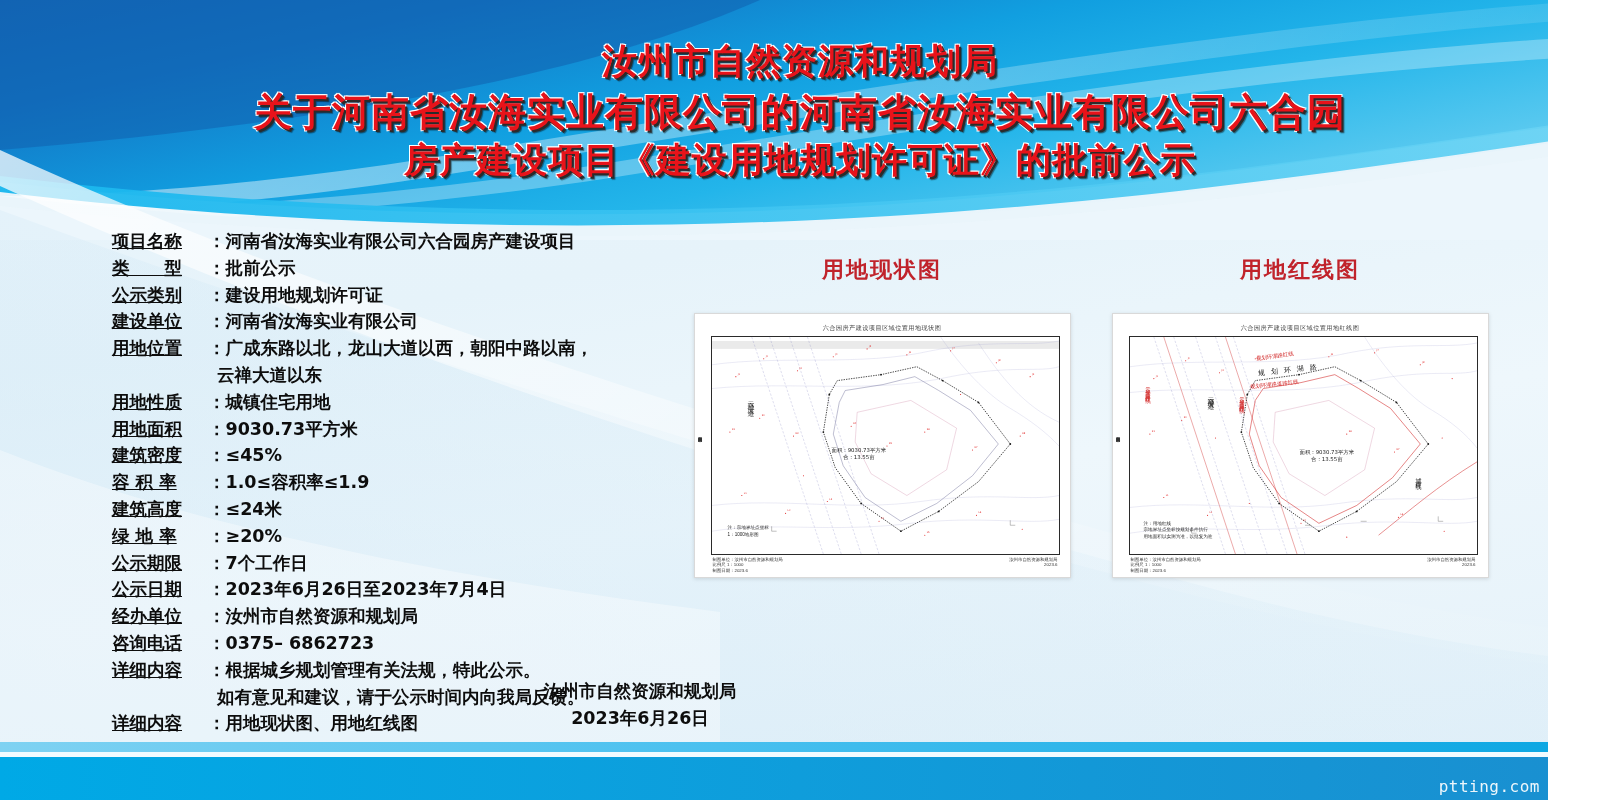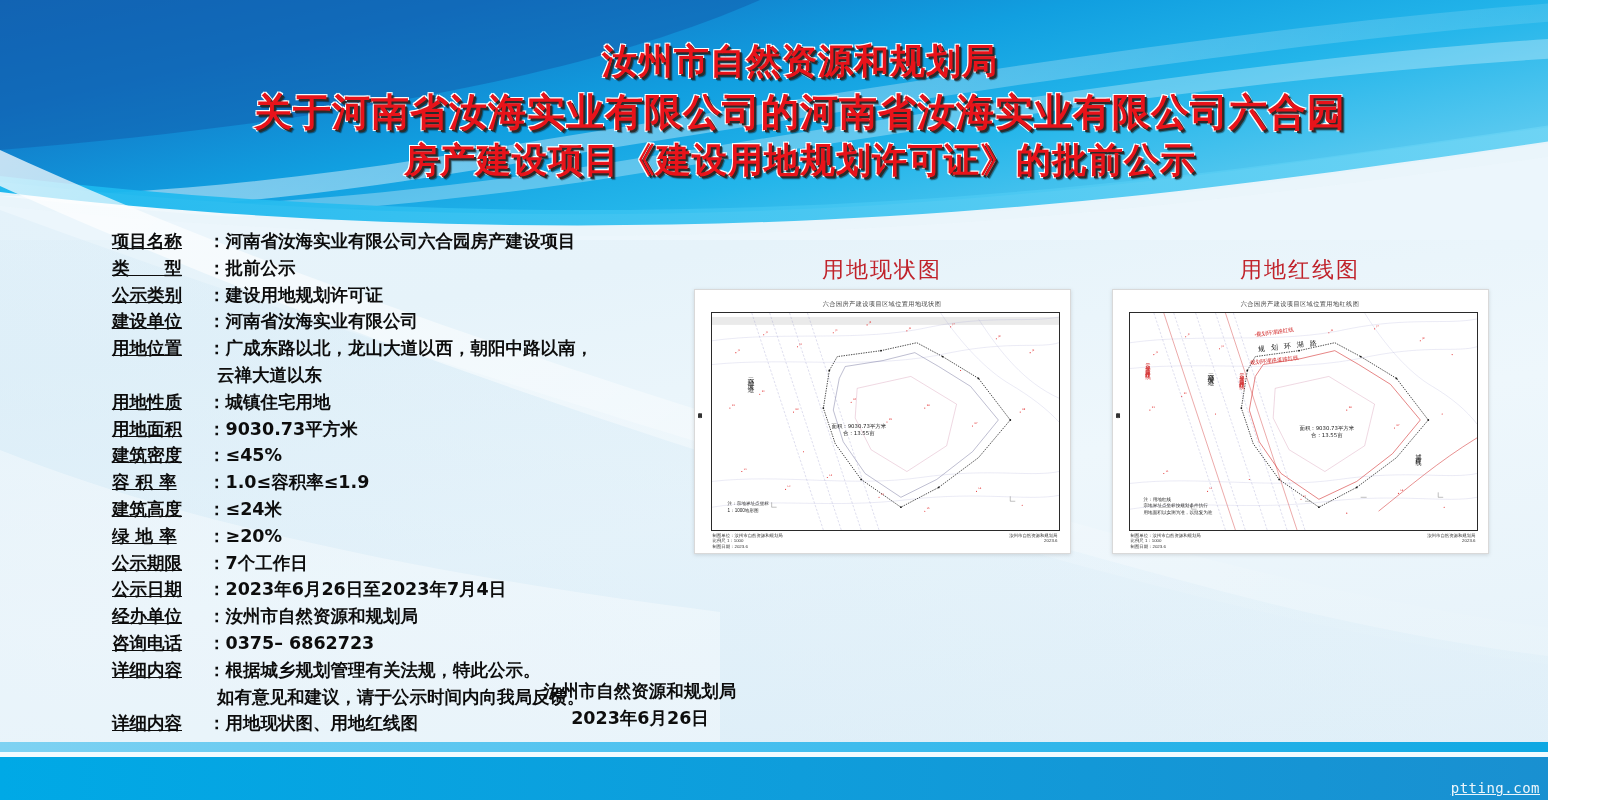--- a/index.html
+++ b/index.html
@@ -56,23 +56,23 @@
     font-family:"DejaVu Sans","Liberation Sans",sans-serif;
     color:#0d0d0d;font-weight:bold;font-size:17.5px;line-height:27px;
   }
 
   
   .maps{position:absolute;left:660px;top:255px;width:880px;height:370px;z-index:5;}
   .map-col{position:absolute;top:0;width:400px;}
   .map-col.left{left:22px;}
   .map-col.right{left:440px;}
   .map-cap{
-    text-align:center;color:#c0232b;font-weight:normal;font-size:22px;
+    text-align:center;color:#c0232b;font-weight:bold;font-size:22px;
     font-family:"DejaVu Sans","Liberation Sans",sans-serif;letter-spacing:2px;
-    margin-bottom:4px;
+    margin-bottom:28px;
   }
   .map-card{
     position:relative;width:375px;height:263px;margin:0 auto;
     background:#ffffff;border:1px solid #d9d9d9;
     box-shadow:0 1px 4px rgba(0,0,0,.13);
     overflow:hidden;
   }
   .map-title{
     position:absolute;left:0;top:10px;width:100%;text-align:center;
     font-size:6.2px;color:#444;letter-spacing:.4px;
@@ -93,23 +93,22 @@
   .klab{position:absolute;white-space:nowrap;font-size:5.4px;color:#1a1a1a;font-family:"DejaVu Sans",sans-serif;line-height:7px;text-align:center;}
   .legend{position:absolute;font-size:4.6px;color:#222;line-height:6.5px;white-space:nowrap;}
 
   
   .foot{position:absolute;left:0;bottom:0;width:1600px;height:58px;z-index:8;}
   .fb1{position:absolute;left:0;top:0;width:100%;height:10px;background:linear-gradient(90deg,#7fd2f2 0%,#49c0ef 45%,#0aa6e2 100%);}
   .fb2{position:absolute;left:0;top:10px;width:100%;height:5px;background:#f2fbff;}
   .fb3{position:absolute;left:0;top:15px;width:100%;height:43px;background:linear-gradient(90deg,#00a9e6 0%,#0f9ddb 50%,#1a8fd0 100%);}
   .wm{
     position:absolute;right:8px;bottom:4px;color:#ffffff;opacity:.92;
-    font-family:"DejaVu Sans Mono","Liberation Mono",monospace;font-size:14px;letter-spacing:.5px;
+    font-family:"DejaVu Sans Mono","Liberation Mono",monospace;font-size:16px;letter-spacing:.5px;
     z-index:9;
-    text-decoration:underline;
   }
 </style>
 </head>
 <body>
 
 <div id="poster">
 
   <div class="hdr-wrap">
     <svg class="hdr-svg" width="1600" height="240" viewBox="0 0 1600 240">
       <defs>

